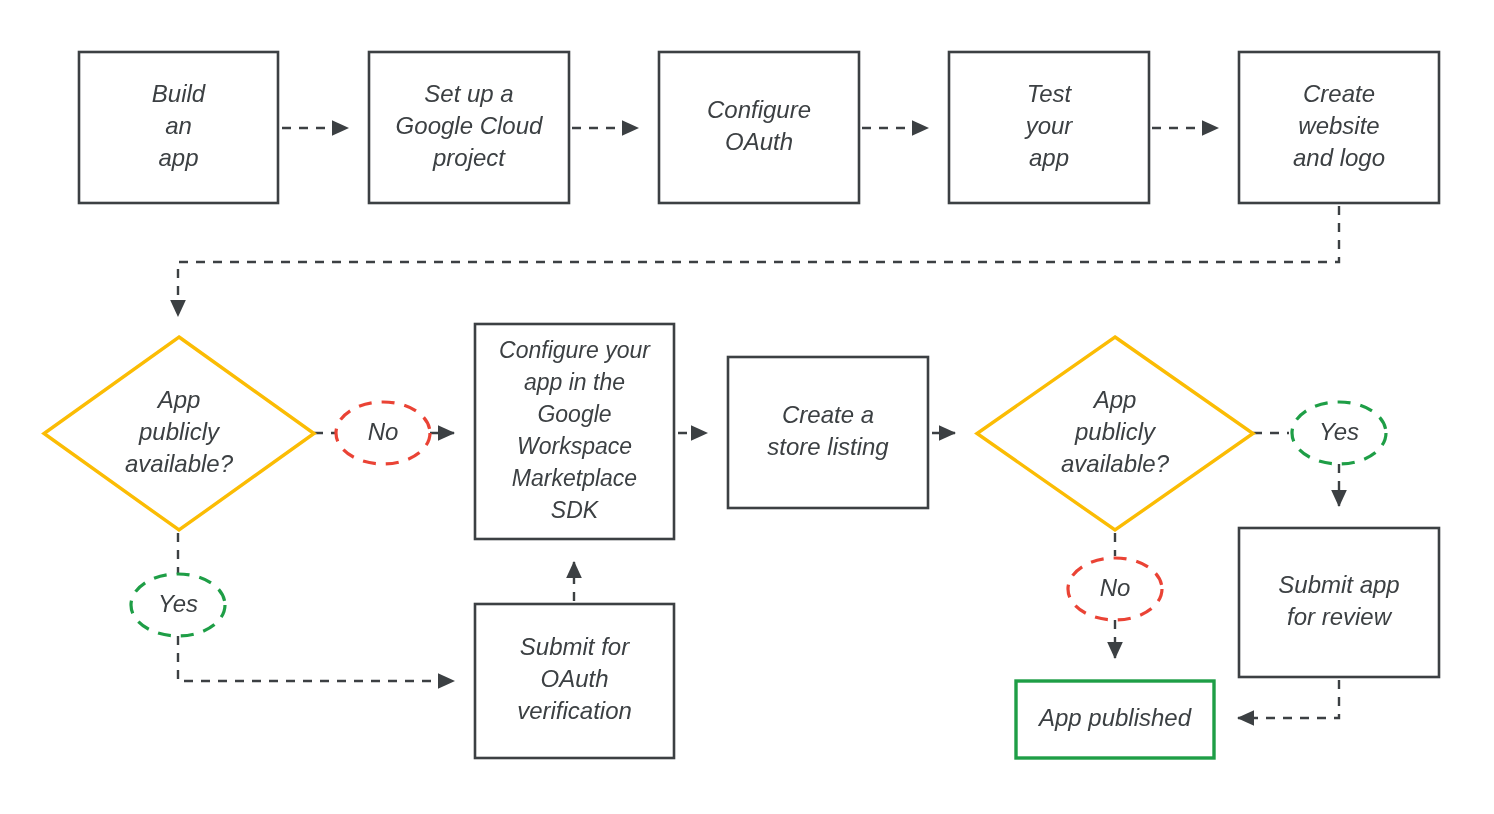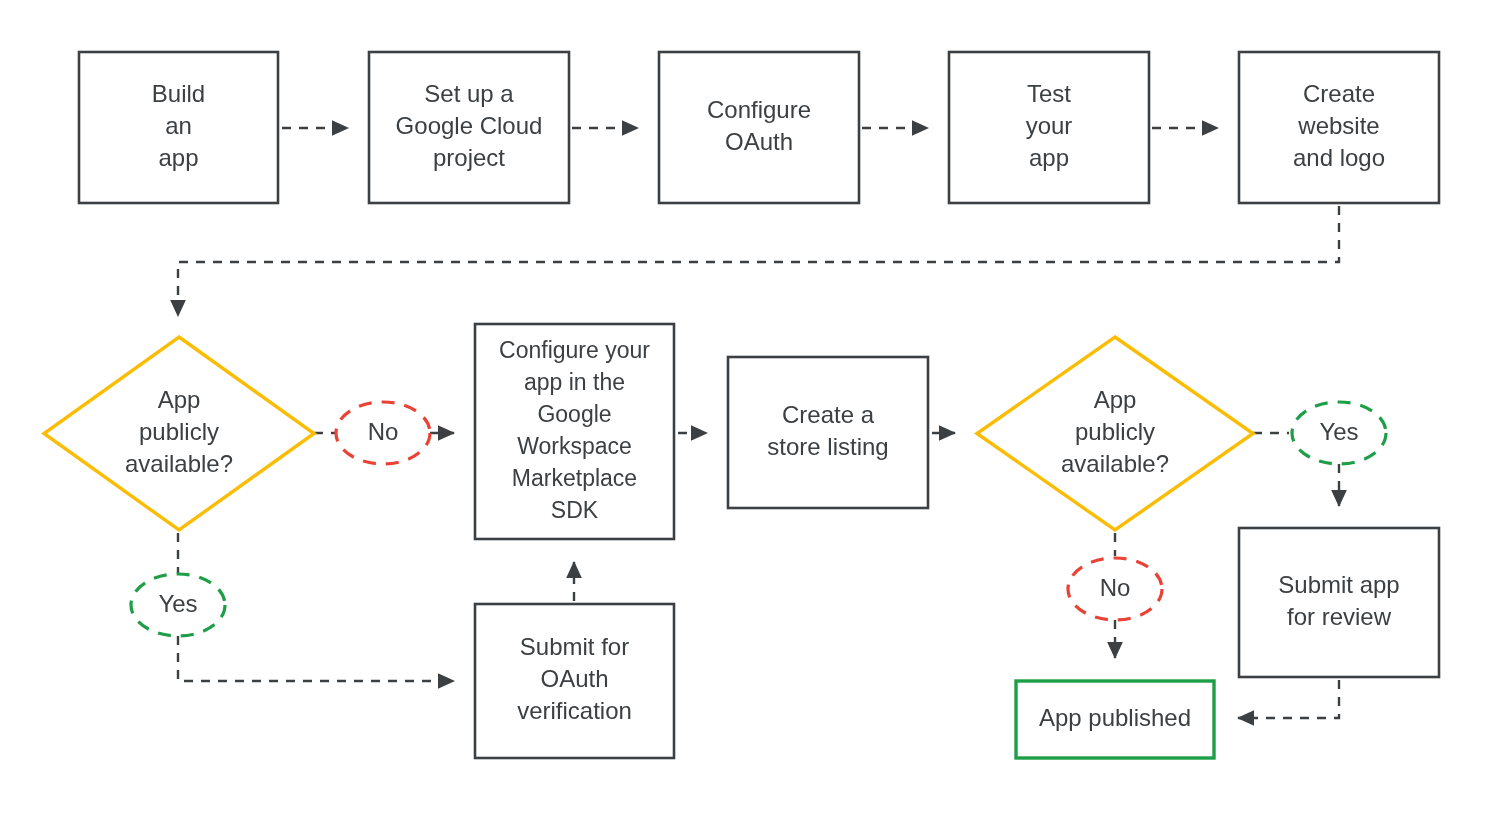--- a/index.html
+++ b/index.html
@@ -11,20 +11,21 @@
   body {
     width: 1494px;
     height: 814px;
     font-family: "Liberation Sans", sans-serif;
     overflow: hidden;
   }
   #flow-root {
     position: relative;
     width: 1494px;
     height: 814px;
+    font-style: italic;
   }
   svg#flow-svg {
     display: block;
     width: 1494px;
     height: 814px;
   }
   .node-rect {
     fill: #ffffff;
     stroke: #3c4043;
     stroke-width: 2.6;

